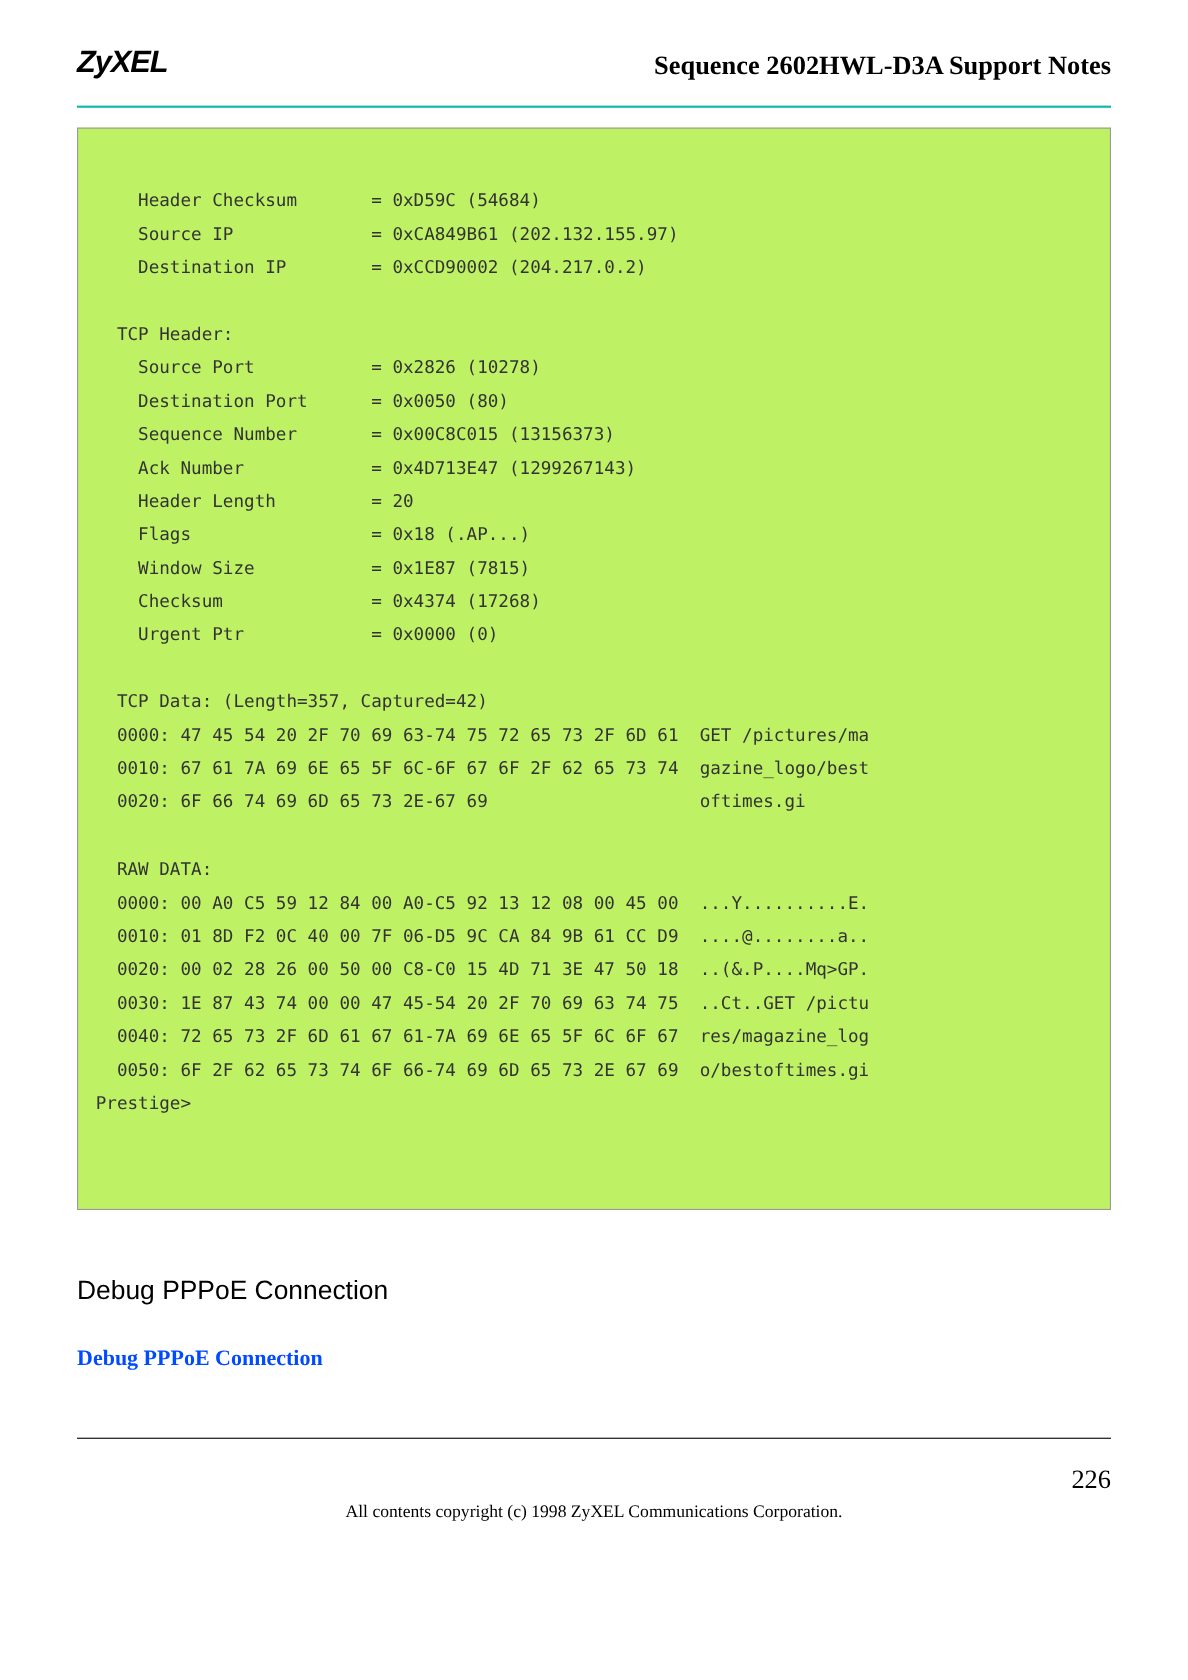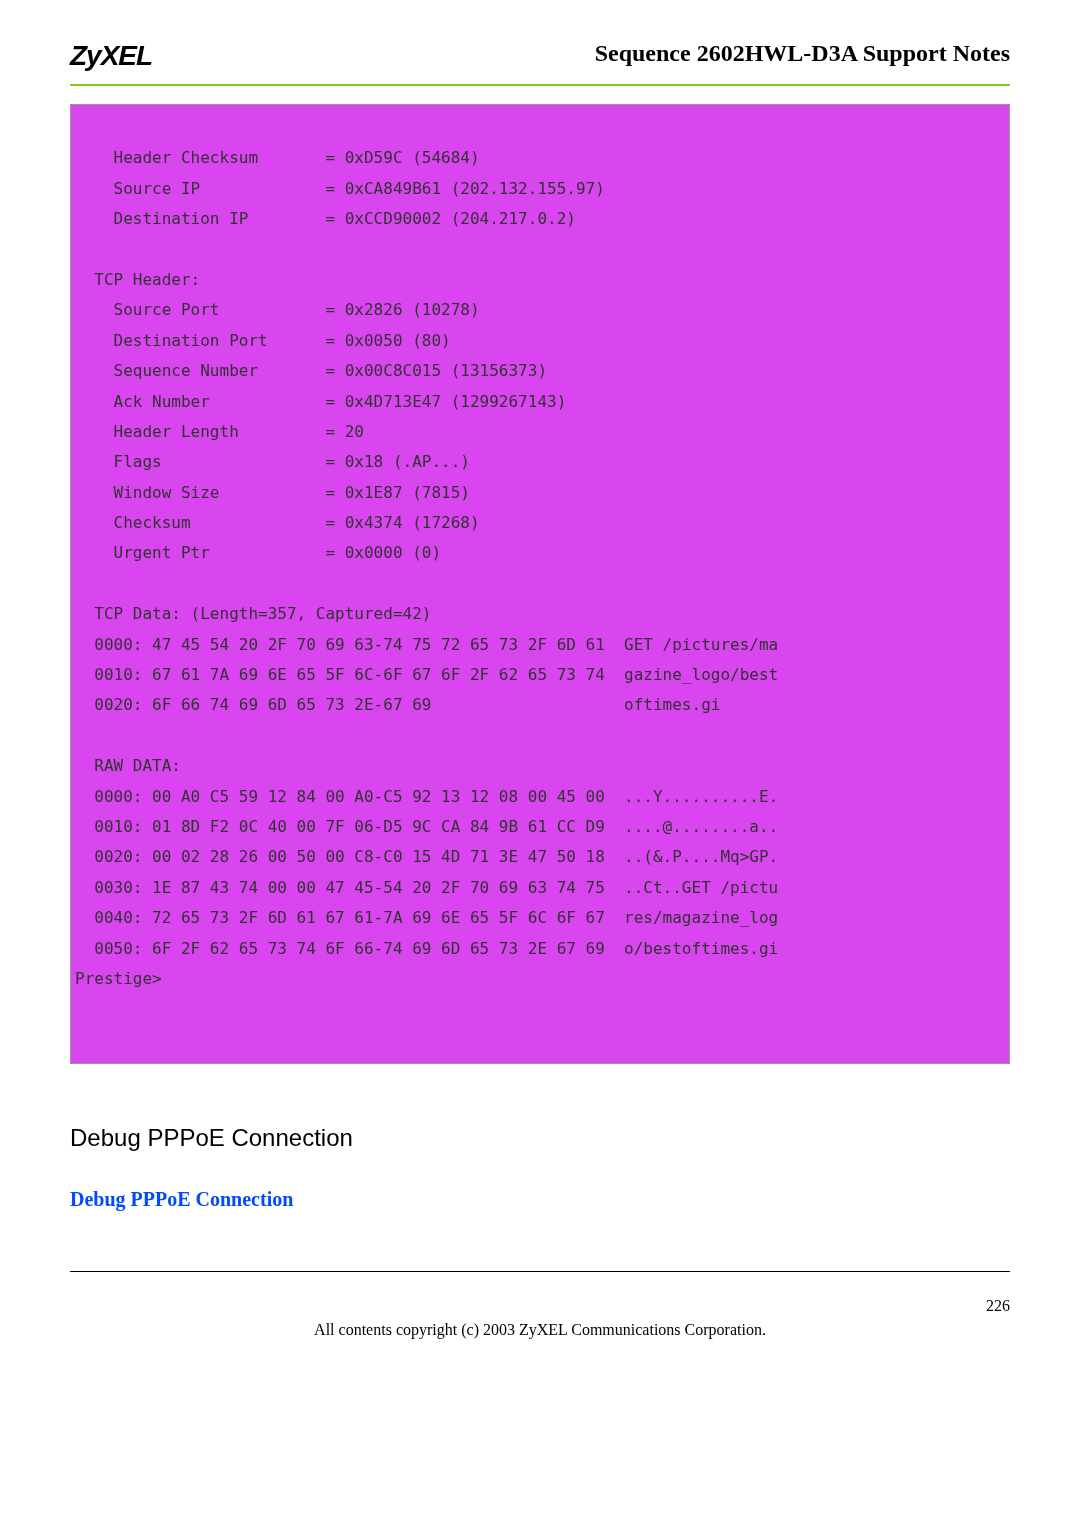--- a/index.html
+++ b/index.html
@@ -8,44 +8,44 @@
     background: #ffffff;
     font-family: "Times New Roman", Times, serif;
     color: #000000;
     width: 1080px;
   }
   .page {
     padding: 40px 70px 30px 70px;
   }
   .header-bar {
     display: flex;
-    align-items: flex-start;
+    align-items: flex-end;
     justify-content: space-between;
-    border-bottom: 2px solid #84cc16;
+    border-bottom: 2px solid #14b8a6;
     margin-bottom: 18px;
-    padding-bottom: 6px;
+    padding-bottom: 18px;
   }
   .logo {
     font-family: Arial, Helvetica, sans-serif;
     font-weight: 900;
     font-style: italic;
     font-size: 28px;
     letter-spacing: -1px;
     padding-bottom: 6px;
   }
   .title {
     font-family: "Times New Roman", Times, serif;
     font-weight: bold;
     font-size: 24px;
     padding-bottom: 4px;
   }
   .code-box {
     border: 1px solid #999;
-    background: #d946ef;
-    padding: 4px;
+    background: #bef264;
+    padding: 16px;
     font-family: "Courier New", Courier, monospace;
     font-size: 16px;
     line-height: 1.9;
     color: #333;
     white-space: pre;
     overflow: hidden;
   }
   .code-box pre {
     margin: 0;
     padding: 4px 0 4px 0;
@@ -67,21 +67,21 @@
   .footer-area {
     margin-top: 60px;
     border-top: 1px solid #000;
     padding-top: 5px;
     text-align: center;
     font-family: "Times New Roman", Times, serif;
     font-size: 16px;
   }
   .page-number {
     text-align: right;
-    font-size: 16px;
+    font-size: 24px;
     margin-top: 20px;
     margin-bottom: 6px;
   }
   .copyright {
      font-size: 16px;
   }
 </style>
 </head>
 <body>
 
@@ -123,16 +123,16 @@
 Prestige&gt;
 </pre>
   </div>
 
   <h2 class="section-h2">Debug PPPoE Connection</h2>
 
   <div class="subhead">Debug PPPoE Connection</div>
 
   <div class="footer-area">
     <div class="page-number">226</div>
-    <div class="copyright">All contents copyright (c) 2003 ZyXEL Communications Corporation.</div>
+    <div class="copyright">All contents copyright (c) 1998 ZyXEL Communications Corporation.</div>
   </div>
 
 </div>
 
 </body></html>

